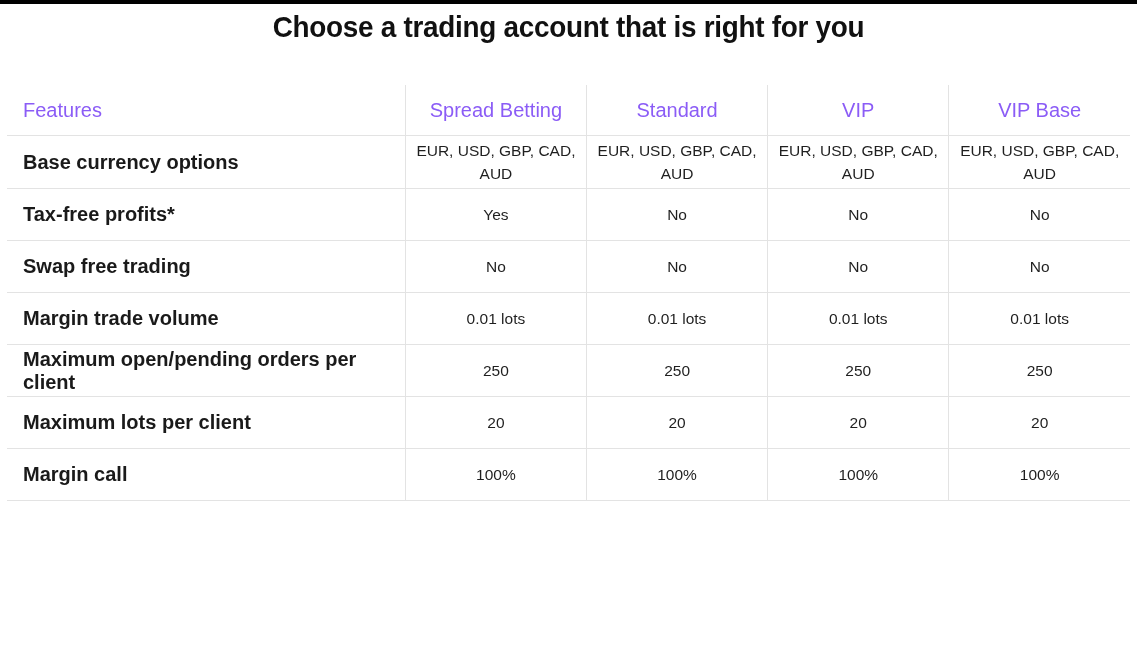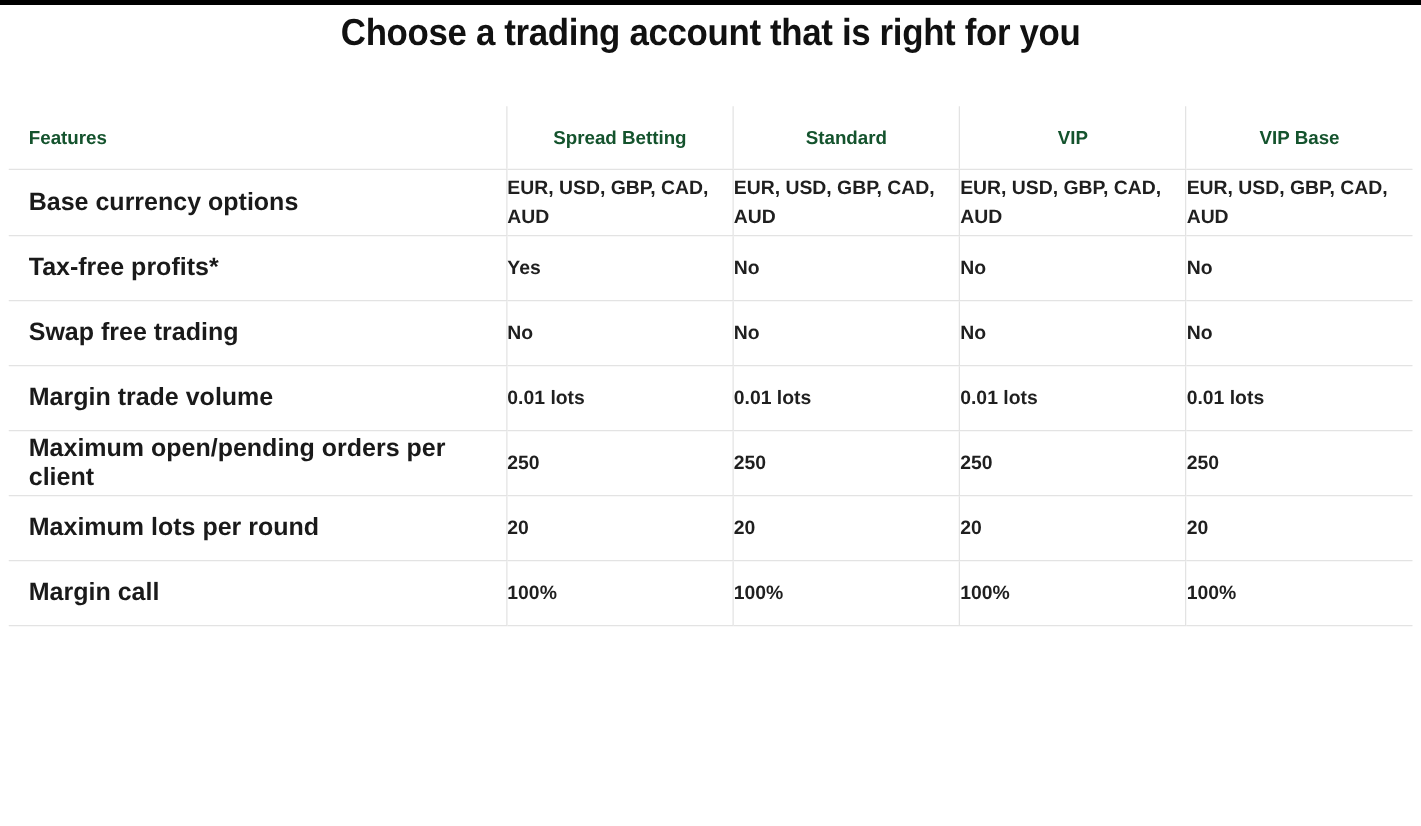--- a/index.html
+++ b/index.html
@@ -51,41 +51,42 @@
     vertical-align: middle;
   }
   
   table.compare th.val,
   table.compare td.val {
     border-left: 1px solid #e3e3e3;
   }
 
   thead th {
     height: 50px;
-    font-size: 15px;
-    font-weight: bold;
-    color: #14532d;
+    font-size: 20px;
+    font-weight: normal;
+    color: #8b5cf6;
   }
   thead th.feature {
     text-align: left;
     padding-left: 16px;
   }
   thead th.val {
   }
 
   tbody td.feature {
     text-align: left;
     padding-left: 16px;
     font-size: 20px;
     font-weight: bold;
     color: #1a1a1a;
   }
   tbody td.val {
+    text-align: center;
     font-size: 15.5px;
-    font-weight: bold;
+    font-weight: normal;
     color: #1f1f1f;
     line-height: 23px;
   }
   tbody tr { height: 52px; }
   tbody tr.tall { height: 53px; }
 </style>
 </head>
 <body>
 
 <div class="top-bar"></div>
@@ -149,21 +150,21 @@
 
       <tr>
         <td class="feature">Maximum open/pending orders per client</td>
         <td class="val">250</td>
         <td class="val">250</td>
         <td class="val">250</td>
         <td class="val">250</td>
       </tr>
 
       <tr>
-        <td class="feature">Maximum lots per round</td>
+        <td class="feature">Maximum lots per client</td>
         <td class="val">20</td>
         <td class="val">20</td>
         <td class="val">20</td>
         <td class="val">20</td>
       </tr>
 
       <tr>
         <td class="feature">Margin call</td>
         <td class="val">100%</td>
         <td class="val">100%</td>

